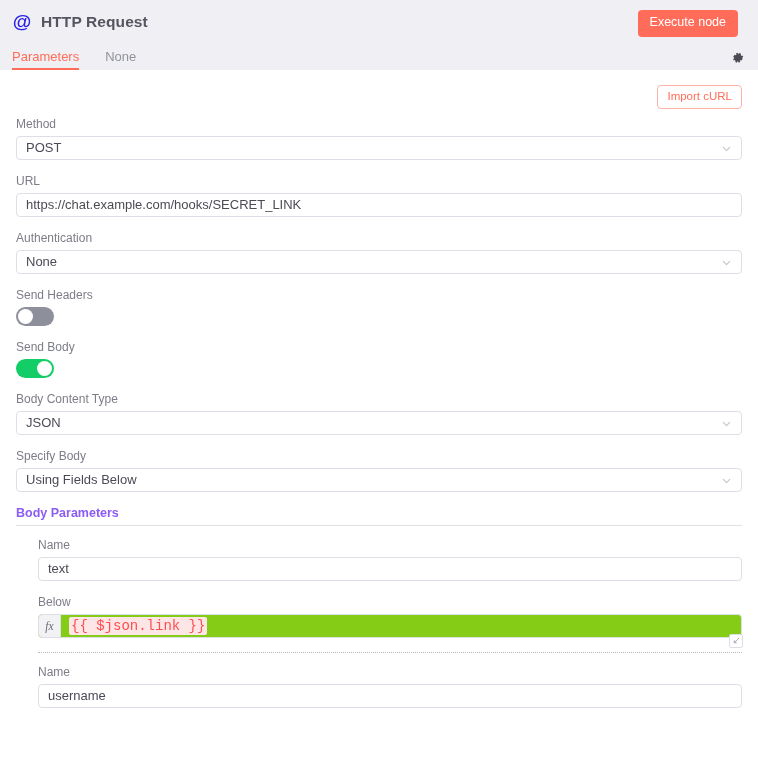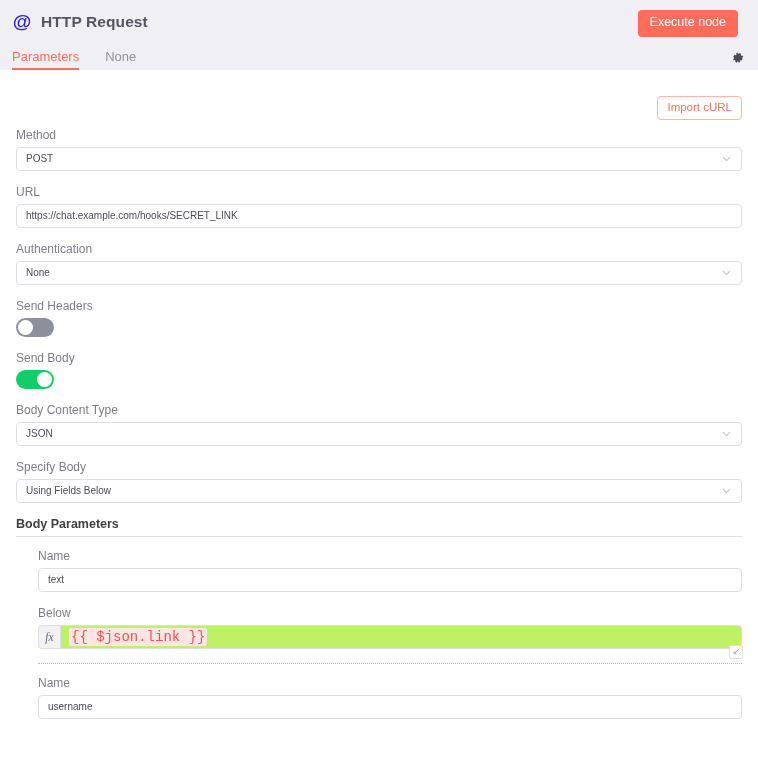--- a/index.html
+++ b/index.html
@@ -93,21 +93,21 @@
     position: absolute;
     right: 13px;
     bottom: 5px;
     width: 14px;
     height: 14px;
     cursor: pointer;
   }
 
   
   .body-area {
-    padding: 16px 16px;
+    padding: 5px 16px;
     position: relative;
   }
 
   .curl-row {
     display: flex;
     justify-content: flex-end;
     padding-top: 10px;
     padding-bottom: 8px;
   }
   .curl-btn {
@@ -130,21 +130,21 @@
     margin-bottom: 5px;
     display: block;
   }
 
   .input-box, .select-box {
     width: 100%;
     height: 24px;
     border: 1px solid #dcdfe6;
     border-radius: 4px;
     background: #ffffff;
-    font-size: 10px;
+    font-size: 13px;
     color: #4b4b55;
     padding: 0 9px;
     font-family: "Liberation Sans", sans-serif;
     display: flex;
     align-items: center;
     position: relative;
     cursor: text;
   }
   .select-box { cursor: pointer; padding-right: 26px; }
 
@@ -177,21 +177,21 @@
     width: 15px;
     height: 15px;
     border-radius: 50%;
     background: #ffffff;
   }
   .toggle.on .knob { left: auto; right: 2px; }
 
   
   .section-head {
     font-size: 12.5px;
-    color: #404040;
+    color: #8b5cf6;
     font-weight: bold;
     padding-bottom: 5px;
     border-bottom: 1px solid #e0e0e6;
     margin-bottom: 12px;
   }
 
   .param-group { padding-left: 22px; margin-top: 8px; }
 
   .dotted-sep {
     border-top: 1px dotted #b9b9c2;
@@ -201,21 +201,21 @@
   
   .expr-wrap {
     position: relative;
     width: 100%;
   }
   .expr-box {
     display: flex;
     align-items: stretch;
     border: 1px solid #dcdfe6;
     border-radius: 4px;
-    background: #bef264;
+    background: #84cc16;
     height: 24px;
     overflow: hidden;
   }
   .fx-tag {
     width: 22px;
     flex: 0 0 22px;
     background: #f2f2f5;
     border-right: 1px solid #dcdfe6;
     display: flex;
     align-items: center;

